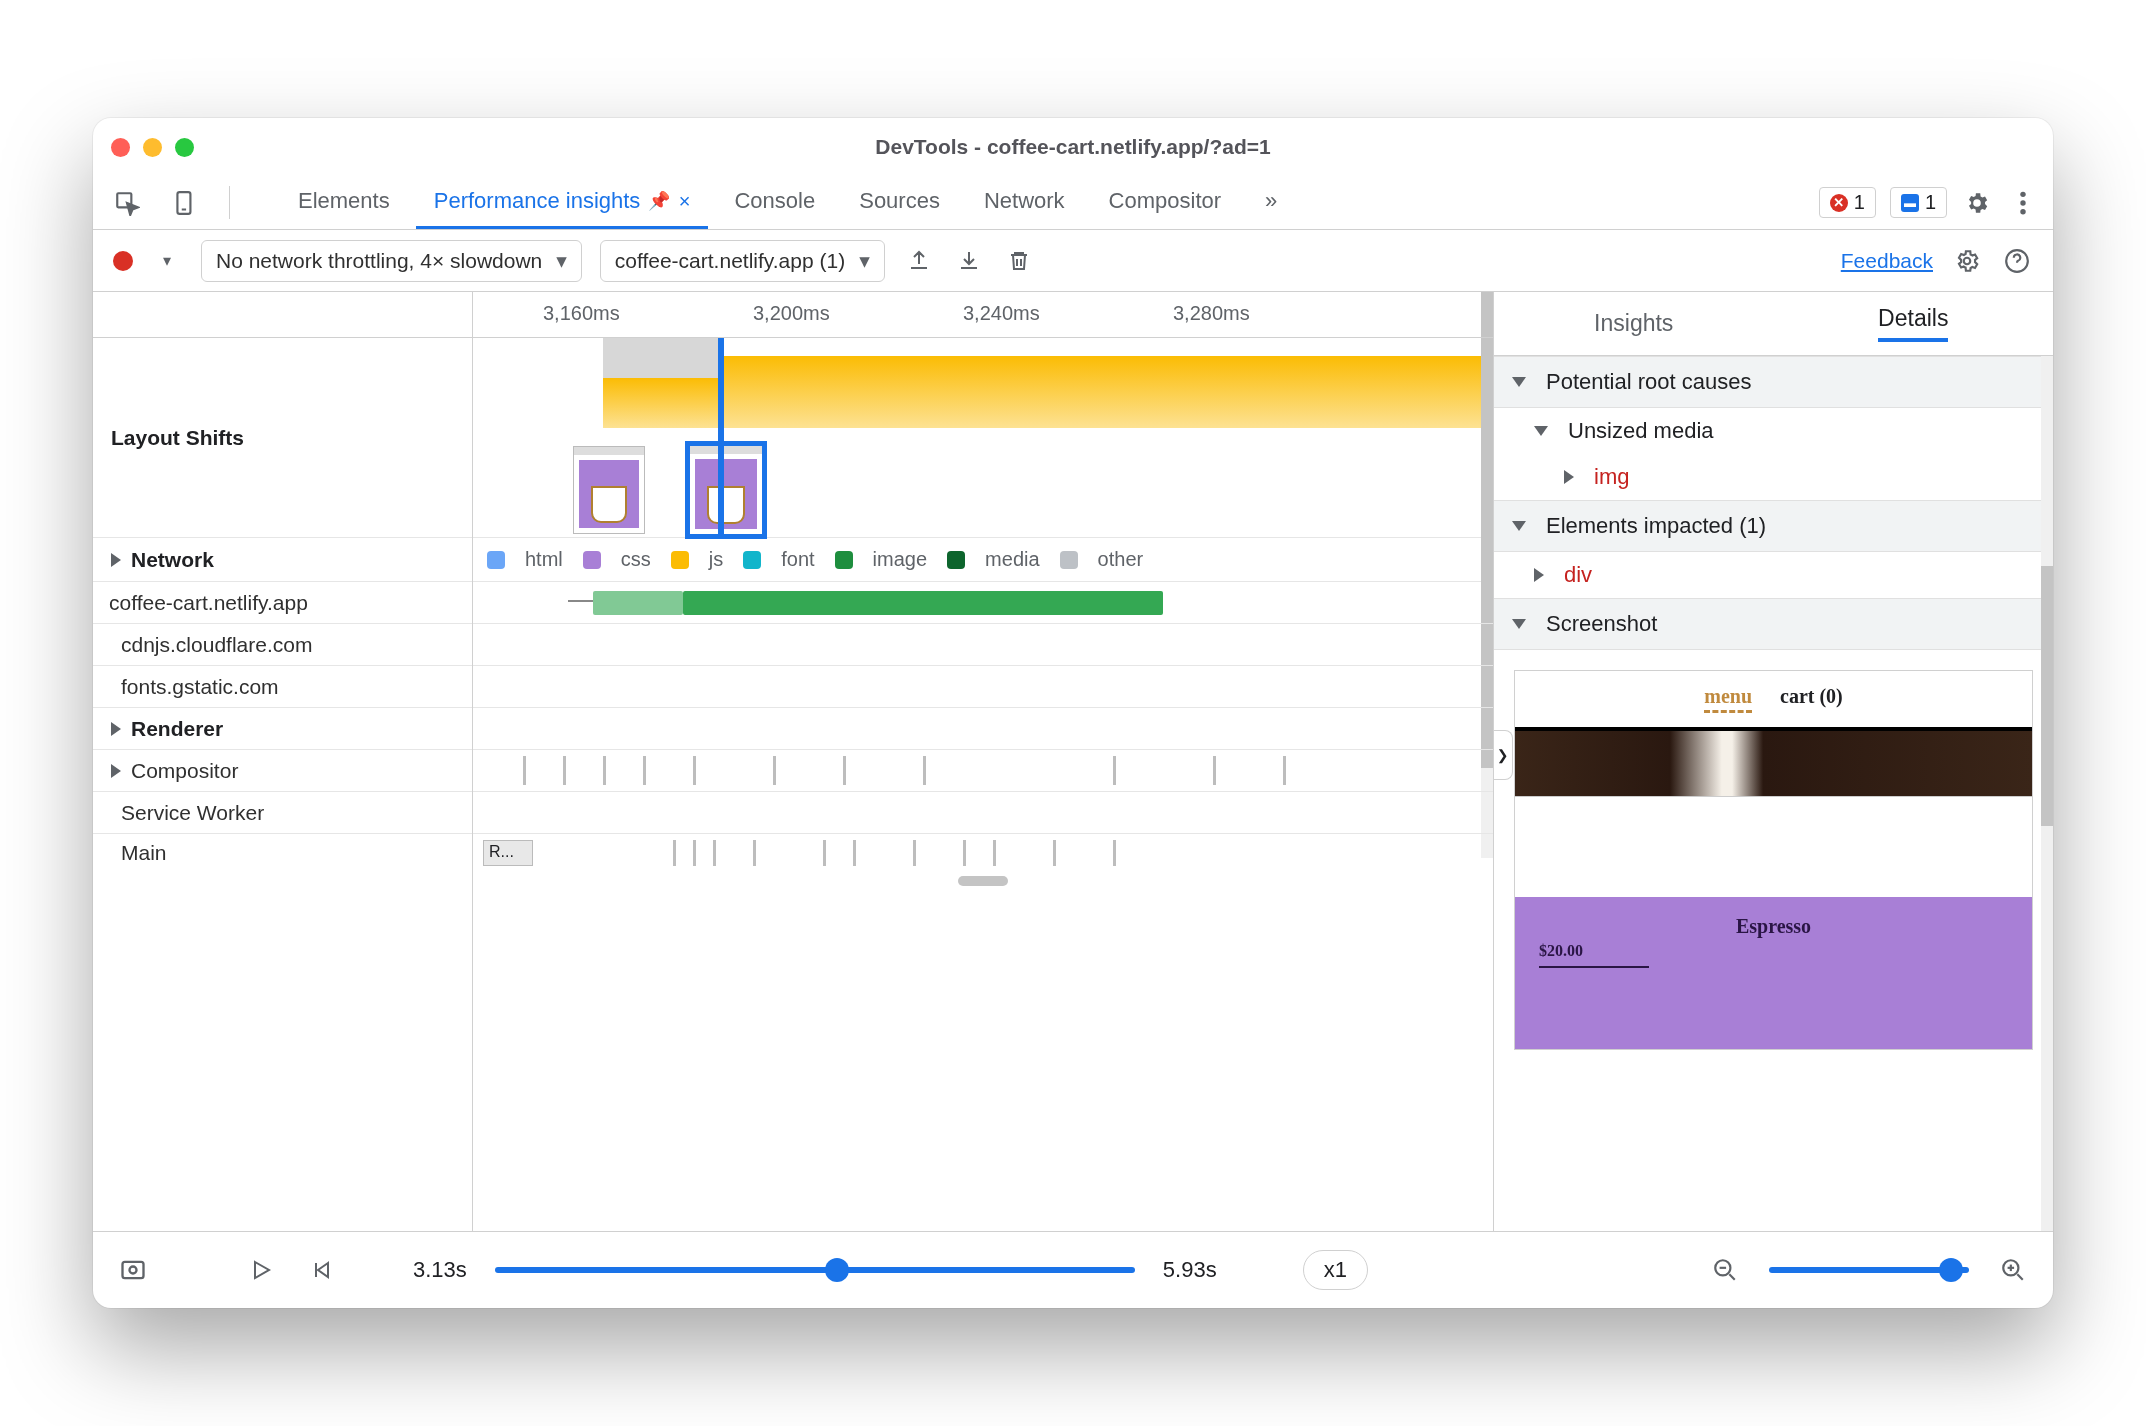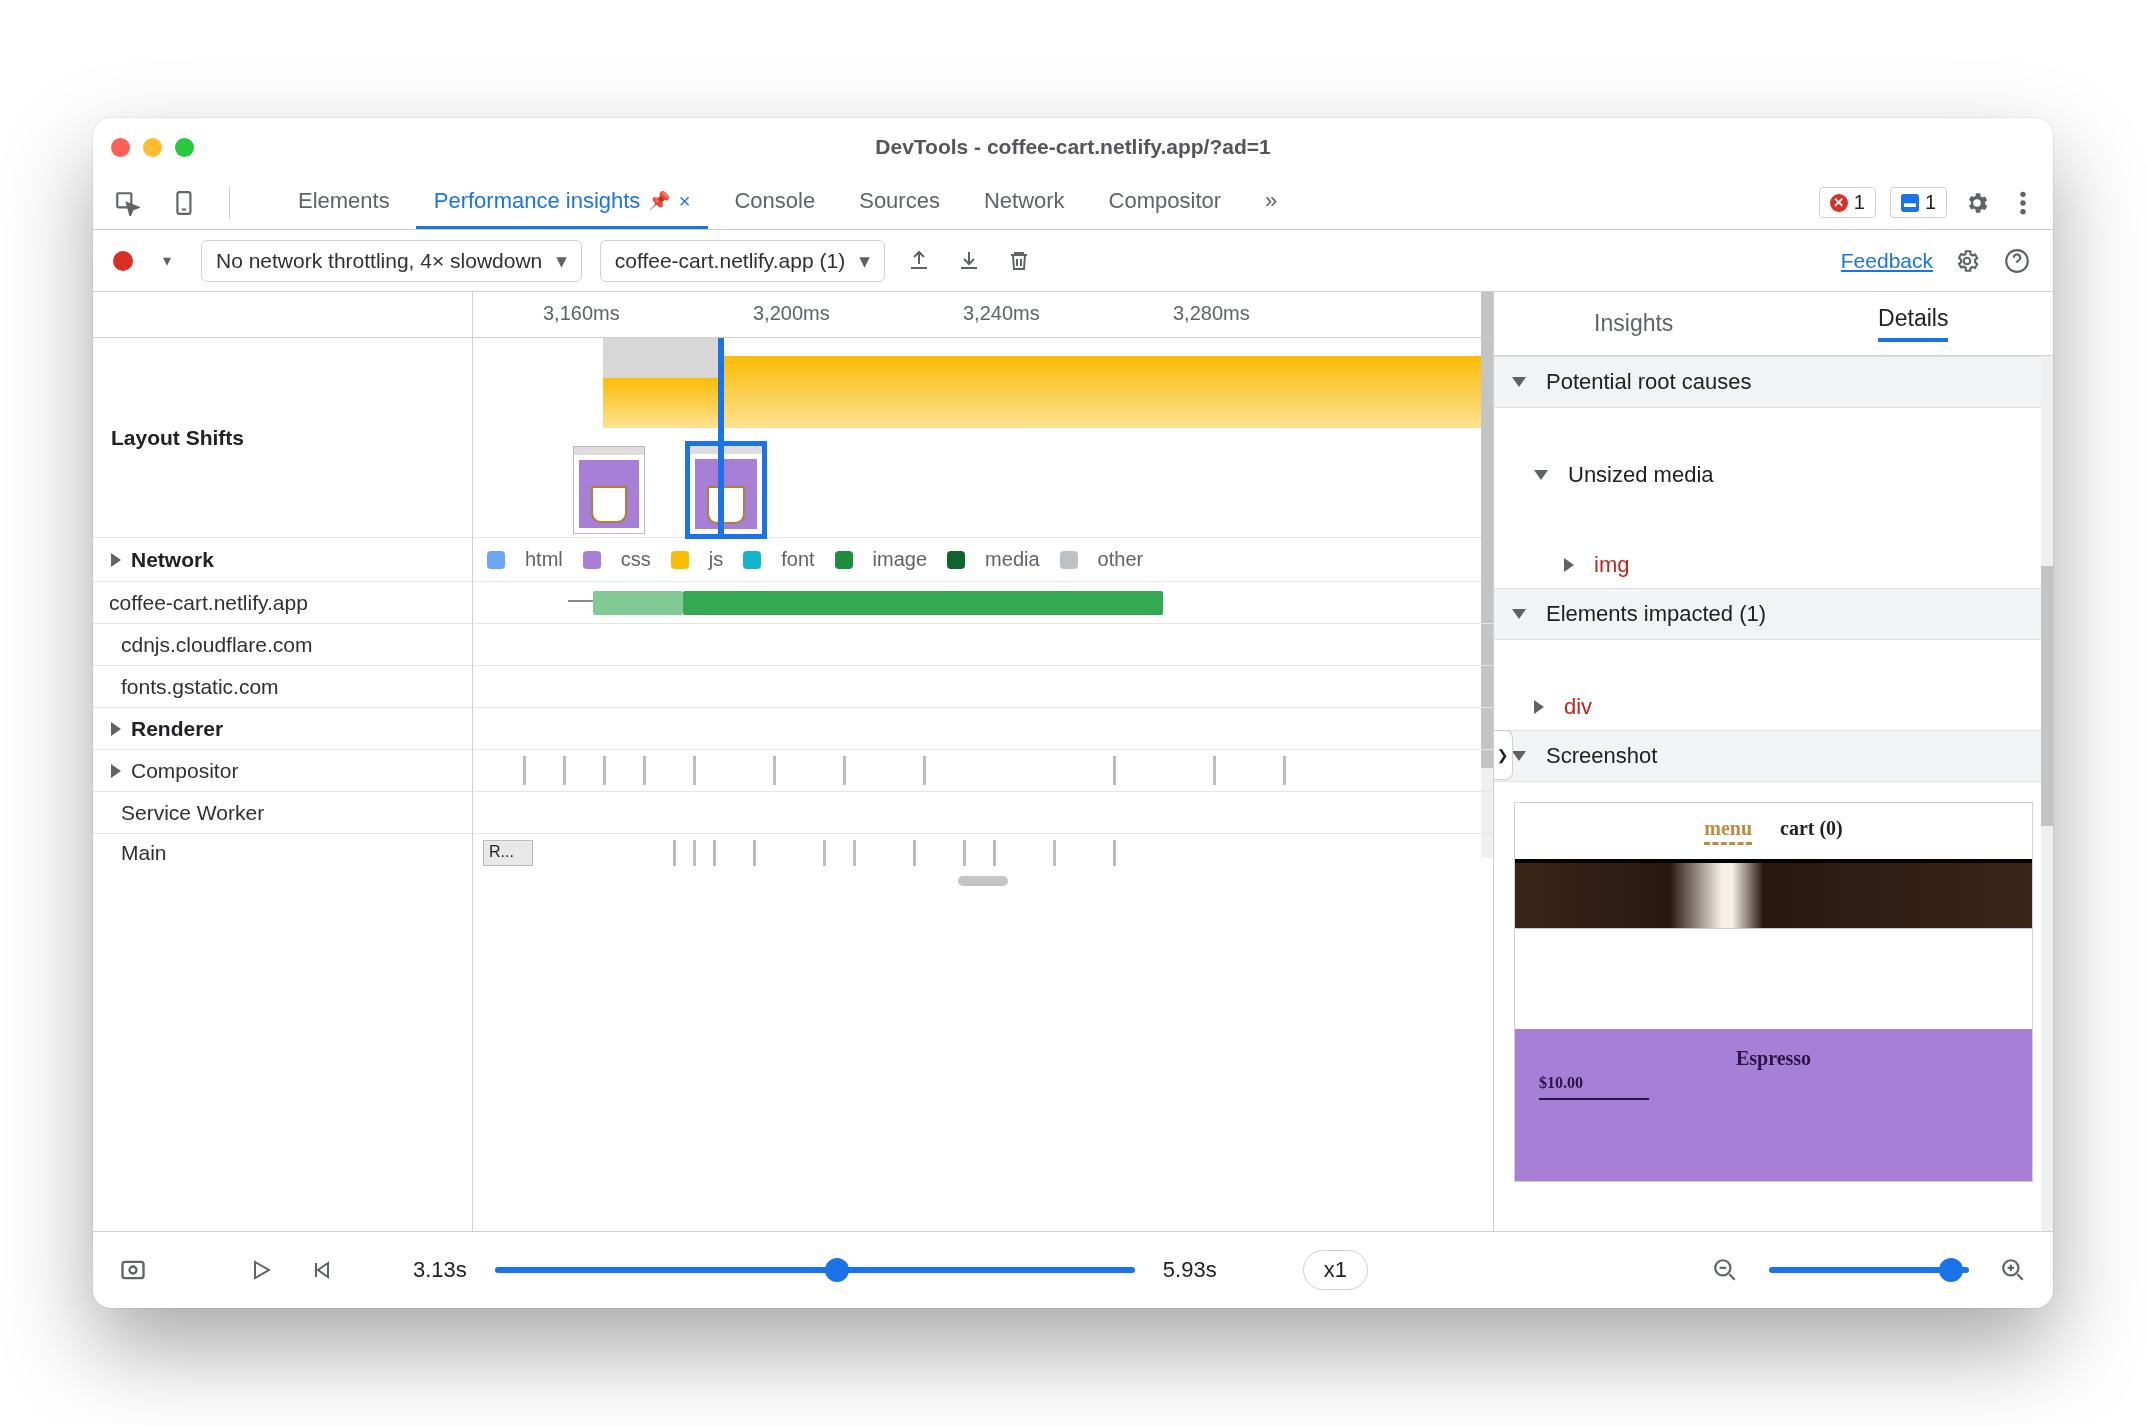--- a/index.html
+++ b/index.html
@@ -60,21 +60,21 @@
 .net-bar { position: absolute; height: 24px; border-radius: 2px; }
 
 .compositor-ticks span { position: absolute; width: 3px; background: #bdbdbd; top: 6px; bottom: 6px; }
 .scroll-pill { width: 50px; height: 10px; background: #c4c4c4; border-radius: 6px; margin: 4px auto; }
 
 .dtabs { height: 64px; display: flex; border-bottom: 1px solid #d0d0d0; }
 .dtab { flex: 1; display: flex; align-items: center; justify-content: center; font-size: 23px; color: #5f6368; cursor: pointer; }
 .dtab.active { color: #202124; font-weight: 500; }
 .dtab.active span { border-bottom: 4px solid #1a73e8; padding-bottom: 6px; }
 .section-h { background: #f1f3f4; border-bottom: 1px solid #e0e0e0; border-top: 1px solid #e0e0e0; padding: 12px 18px; font-size: 22px; display: flex; align-items: center; gap: 10px; cursor: pointer; }
-.tree-row { padding: 10px 18px 10px 40px; font-size: 22px; display: flex; align-items: center; gap: 10px; margin-top: 44px; }
+.tree-row { padding: 10px 18px 10px 40px; font-size: 22px; display: flex; align-items: center; gap: 10px; }
 .tree-row.inner { padding-left: 70px; }
 .elem-tag { color: #c5221f; }
 
 .screenshot-preview { margin: 20px; border: 1px solid #d0d0d0; height: 380px; overflow: hidden; display: flex; flex-direction: column; }
 .sp-nav { display: flex; justify-content: center; gap: 28px; padding: 14px 0; font-family: Georgia, serif; font-size: 20px; font-weight: bold; }
 .sp-menu { color: #c08a3e; border-bottom: 3px dashed #c08a3e; padding-bottom: 2px; }
 .sp-img { height: 70px; background: linear-gradient(90deg, #3a2518 0%, #2a1810 30%, #f5f0e8 40%, #f5f0e8 42%, #2a1810 48%, #3a2518 100%); border-top: 4px solid #000; border-bottom: 1px solid #ccc; }
 .sp-gap { height: 100px; background: #fff; }
 .sp-card { flex: 1; background: #a87fd6; padding: 18px 24px; }
 .sp-card .t1 { font-family: Georgia, serif; font-weight: bold; font-size: 20px; color: #2a1545; text-align: center; }
@@ -366,21 +366,21 @@
         </div>
       <div class="screenshot-preview">
         <div class="sp-nav">
           <span class="sp-menu">menu</span>
           <span>cart (0)</span>
         </div>
         <div class="sp-img"></div>
         <div class="sp-gap"></div>
         <div class="sp-card">
           <div class="t1">Espresso</div>
-          <div class="t2">$10.00</div>
+          <div class="t2">$20.00</div>
           <div style="height:2px;background:#2a1545;width:110px;margin-top:6px"></div>
         </div>
       </div>
       <div style="position:absolute;right:0;top:64px;bottom:0;width:12px;background:#f0f0f0">
           <div style="width:12px;height:260px;background:#c4c4c4;margin-top:210px"></div>
         </div>
     </div>
   </div>
 
   <div class="footer">

